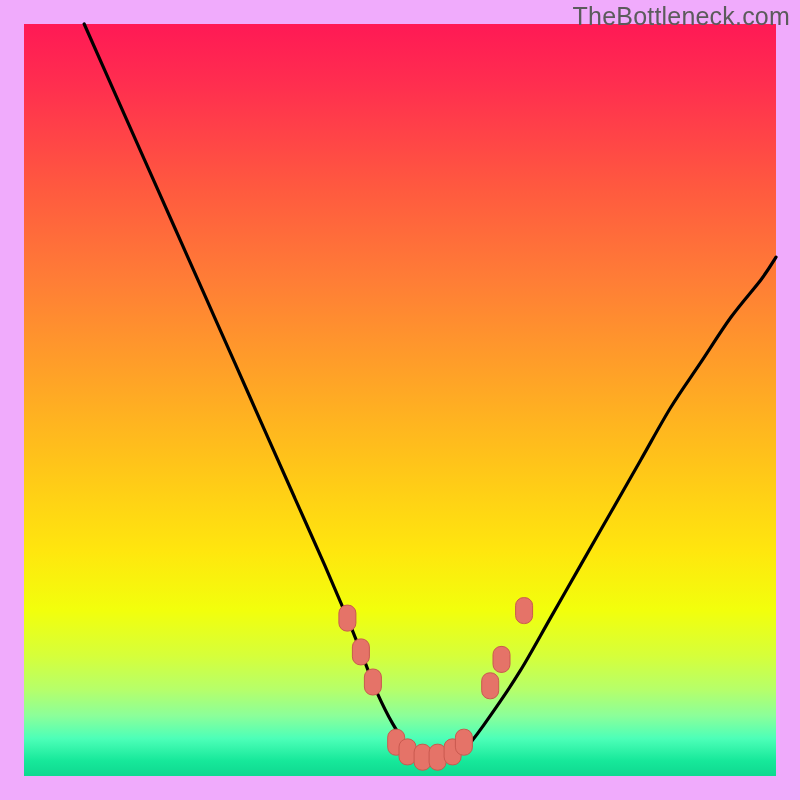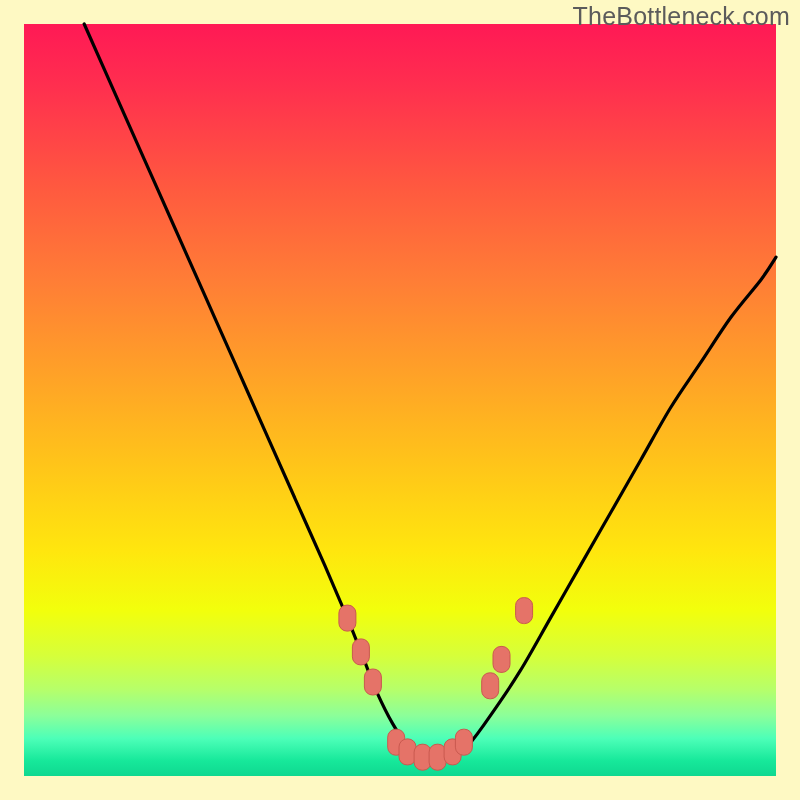--- a/index.html
+++ b/index.html
@@ -10,21 +10,21 @@
     background: #000;
     overflow: hidden;
     font-family: Arial, Helvetica, sans-serif;
   }
   .frame {
     position: absolute;
     top: 0;
     left: 0;
     width: 800px;
     height: 800px;
-    background: #fef9c3;
+    background: #f0abfc;
   }
   .plot {
     position: absolute;
     top: 24px;
     left: 24px;
     width: 752px;
     height: 752px;
     background: linear-gradient(
       to bottom,
       #ff1955 0%,

